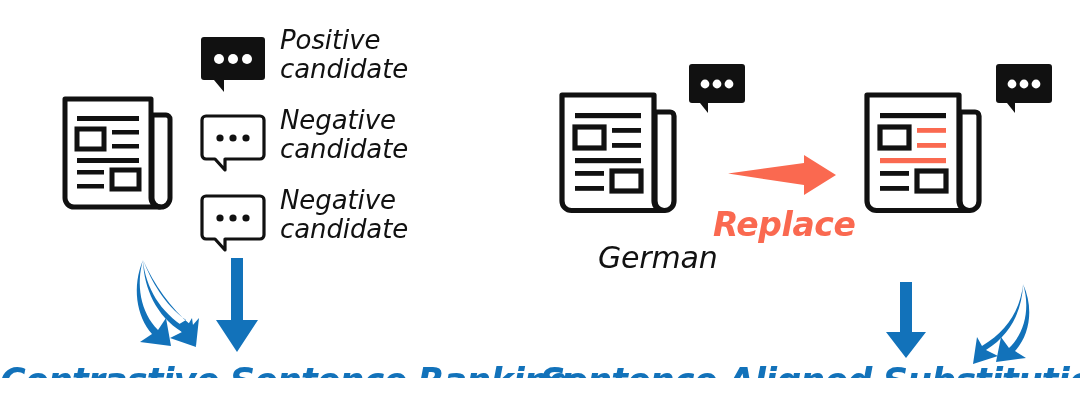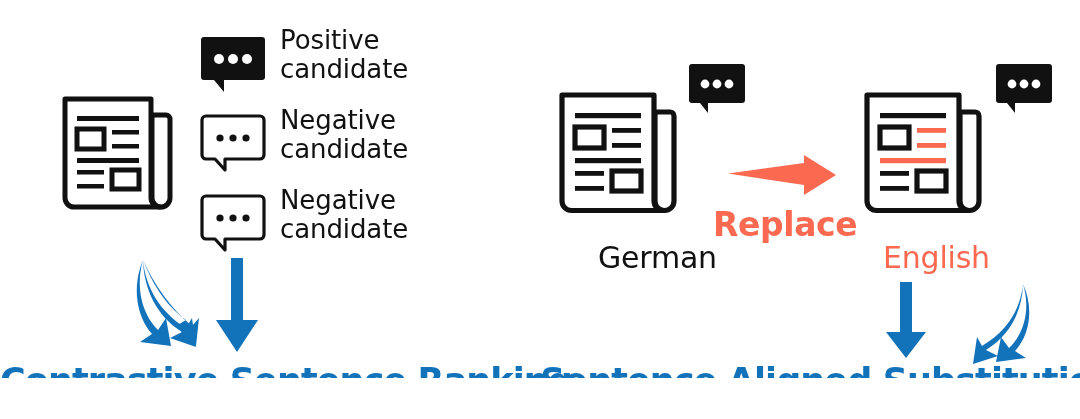--- a/index.html
+++ b/index.html
@@ -10,20 +10,21 @@
   }
   body {
     font-family: "Liberation Sans", sans-serif;
   }
   #stage {
     position: relative;
     width: 1080px;
     height: 378px;
     background: #ffffff;
     overflow: hidden;
+    font-style: italic;
   }
   .panel {
     position: absolute;
     top: 0;
     height: 419px;
   }
   #panel-left  { left: 0px;   width: 540px; }
   #panel-right { left: 540px; width: 540px; }
 
   
@@ -218,21 +219,20 @@
 
     <div class="bubble" style="left:455px; top:62px; width:58px; height:53px;">
       <svg viewBox="0 0 58 53" xmlns="http://www.w3.org/2000/svg">
         <path d="M4 2 L54 2 A3 3 0 0 1 57 5 L57 38 A3 3 0 0 1 54 41 L20 41 L20 51 L12 41 L4 41 A3 3 0 0 1 1 38 L1 5 A3 3 0 0 1 4 2 Z" fill="#111111"></path>
         <circle cx="17" cy="22" r="4.4" fill="#ffffff"></circle>
         <circle cx="29" cy="22" r="4.4" fill="#ffffff"></circle>
         <circle cx="41" cy="22" r="4.4" fill="#ffffff"></circle>
       </svg>
     </div>
 
-    <div class="lang-label lang-en" style="left:343px; top:240px;">English</div>
 
     <div class="arrow" style="left:343px; top:282px; width:46px; height:78px;">
       <svg viewBox="0 0 46 78" xmlns="http://www.w3.org/2000/svg">
         <path d="M17 0 L29 0 L29 50 L43 50 L23 76 L3 50 L17 50 Z" fill="#1272BA"></path>
       </svg>
     </div>
 
     <div class="arrow" style="left:418px; top:282px; width:78px; height:86px;">
       <svg viewBox="0 0 78 86" xmlns="http://www.w3.org/2000/svg">
         <g transform="translate(78,0) scale(-1,1)">

